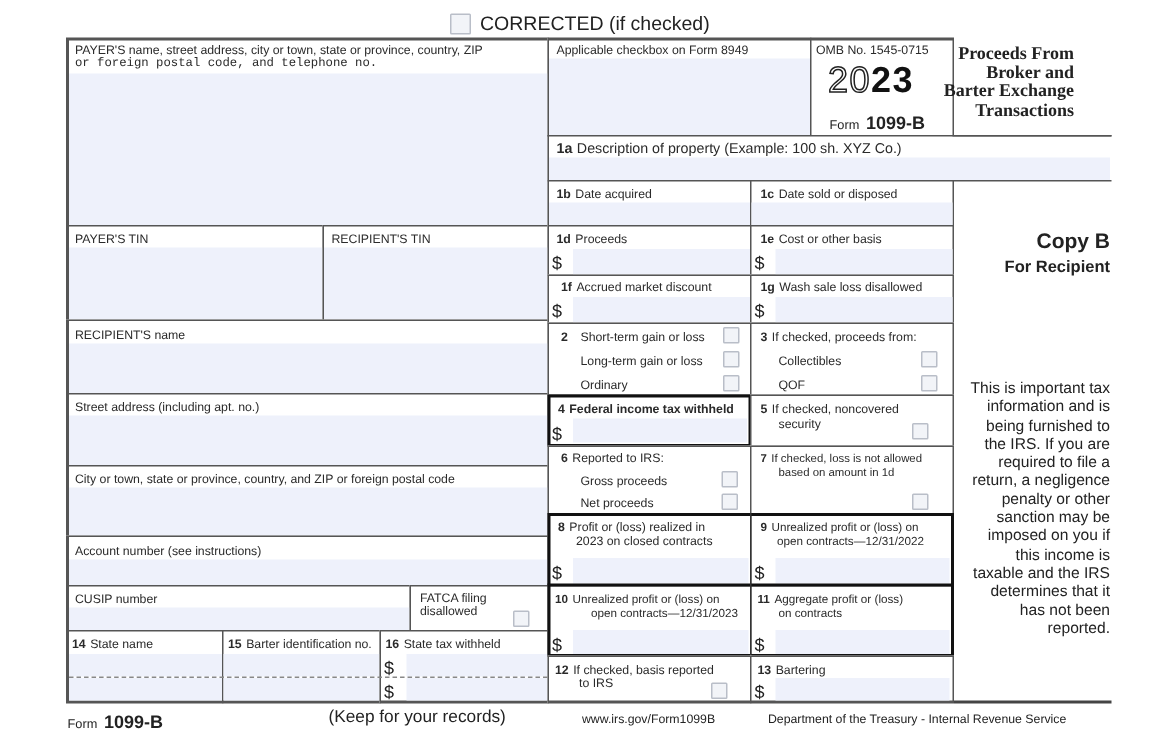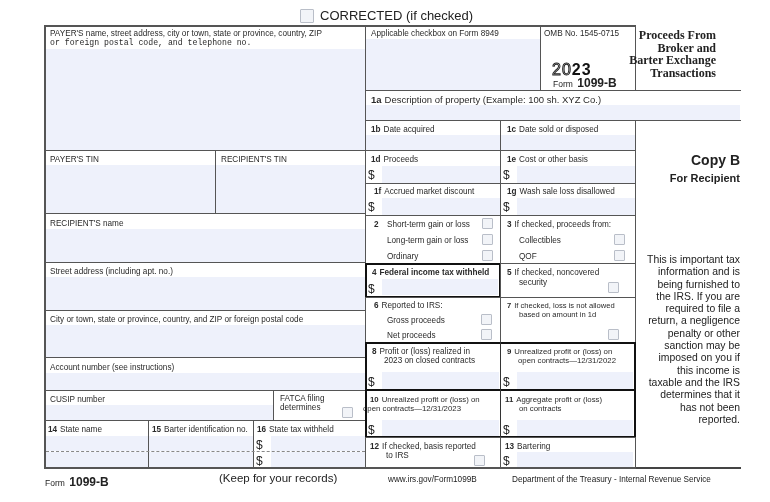--- a/index.html
+++ b/index.html
@@ -50,21 +50,21 @@
 <div class="cell" style="left:44px;top:357px;width:322px;height:34px;border-left-width:2px;"></div>
 <div class="lbl" style="left:50px;top:363px;">Account number (see instructions)</div>
 <div class="fill" style="left:46px;top:373px;width:319px;height:17px;"></div>
 
 <div class="cell" style="left:44px;top:390px;width:230px;height:31px;border-left-width:2px;"></div>
 <div class="lbl" style="left:50px;top:395px;">CUSIP number</div>
 <div class="fill" style="left:46px;top:405px;width:227px;height:15px;"></div>
 
 <div class="cell" style="left:273px;top:390px;width:93px;height:31px;"></div>
 <div class="lbl" style="left:280px;top:394px;">FATCA filing</div>
-<div class="lbl" style="left:280px;top:403px;">determines</div>
+<div class="lbl" style="left:280px;top:403px;">disallowed</div>
 <div class="cb" style="left:342px;top:407px;"></div>
 
 <div class="cell" style="left:44px;top:420px;width:105px;height:49px;border-width:1px 1px 2px 2px;"></div>
 <div class="lbl" style="left:48px;top:425px;"><span class="num">14</span><span>State name</span></div>
 <div class="fill" style="left:46px;top:436px;width:102px;height:15px;"></div>
 <div class="fill" style="left:46px;top:452px;width:102px;height:15px;"></div>
 
 <div class="cell" style="left:148px;top:420px;width:106px;height:49px;border-bottom-width:2px;"></div>
 <div class="lbl" style="left:152px;top:425px;"><span class="num">15</span><span>Barter identification no.</span></div>
 <div class="fill" style="left:149px;top:436px;width:104px;height:15px;"></div>
@@ -77,21 +77,21 @@
 <div class="dollar" style="left:256px;top:439px;">$</div>
 <div class="dollar" style="left:256px;top:455px;">$</div>
 <div class="dash" style="left:46px;top:451px;width:319px;"></div>
 
 <div class="cell" style="left:365px;top:25px;width:176px;height:66px;border-top-width:2px;"></div>
 <div class="lbl" style="left:371px;top:29px;">Applicable checkbox on Form 8949</div>
 <div class="fill" style="left:366px;top:39px;width:174px;height:51px;"></div>
 
 <div class="cell" style="left:540px;top:25px;width:96px;height:66px;border-top-width:2px;"></div>
 <div class="lbl" style="left:544px;top:29px;">OMB No. 1545-0715</div>
-<div class="abs" style="left:552px;top:56px;font-size:16px;line-height:28px;font-weight:bold;letter-spacing:1px;">
+<div class="abs" style="left:552px;top:40px;font-size:24px;line-height:28px;font-weight:bold;letter-spacing:1px;">
   <span style="color:#fff;-webkit-text-stroke:1px #222;font-weight:normal;">20</span><span style="color:#111;">23</span>
 </div>
 <div class="abs" style="left:553px;top:73px;white-space:nowrap;">
   <span style="font-size:8.5px;">Form</span>
   <span style="font-size:12px;font-weight:bold;">1099-B</span>
 </div>
 
 <div class="side-title" style="left:616px;top:29px;width:100px;font-family:Liberation Serif, serif;">
   <div>Proceeds From</div>
   <div>Broker and</div>
@@ -177,21 +177,21 @@
 <div class="fill" style="left:382px;top:372px;width:117px;height:17px;"></div>
 
 <div class="cell" style="left:500px;top:342px;width:136px;height:49px;"></div>
 <div class="lbl" style="left:507px;top:347px;font-size:7.8px;"><span class="num">9</span><span>Unrealized profit or (loss) on</span></div>
 <div class="lbl" style="left:518px;top:356px;font-size:7.8px;">open contracts—12/31/2022</div>
 <div class="dollar" style="left:503px;top:376px;">$</div>
 <div class="fill" style="left:517px;top:372px;width:116px;height:17px;"></div>
 
 <div class="cell" style="left:365px;top:390px;width:136px;height:48px;"></div>
 <div class="lbl" style="left:370px;top:395px;font-size:7.8px;"><span class="num">10</span><span>Unrealized profit or (loss) on</span></div>
-<div class="lbl" style="left:363px;top:404px;font-size:7.8px;">open contracts—12/31/2023</div>
+<div class="lbl" style="left:394px;top:404px;font-size:7.8px;">open contracts—12/31/2023</div>
 <div class="dollar" style="left:368px;top:424px;">$</div>
 <div class="fill" style="left:382px;top:420px;width:117px;height:16px;"></div>
 
 <div class="cell" style="left:500px;top:390px;width:136px;height:48px;"></div>
 <div class="lbl" style="left:505px;top:395px;font-size:7.8px;"><span class="num">11</span><span>Aggregate profit or (loss)</span></div>
 <div class="lbl" style="left:519px;top:404px;font-size:7.8px;">on contracts</div>
 <div class="dollar" style="left:503px;top:424px;">$</div>
 <div class="fill" style="left:517px;top:420px;width:116px;height:16px;"></div>
 
 <div class="thick" style="left:365px;top:342px;width:271px;height:96px;"></div>

